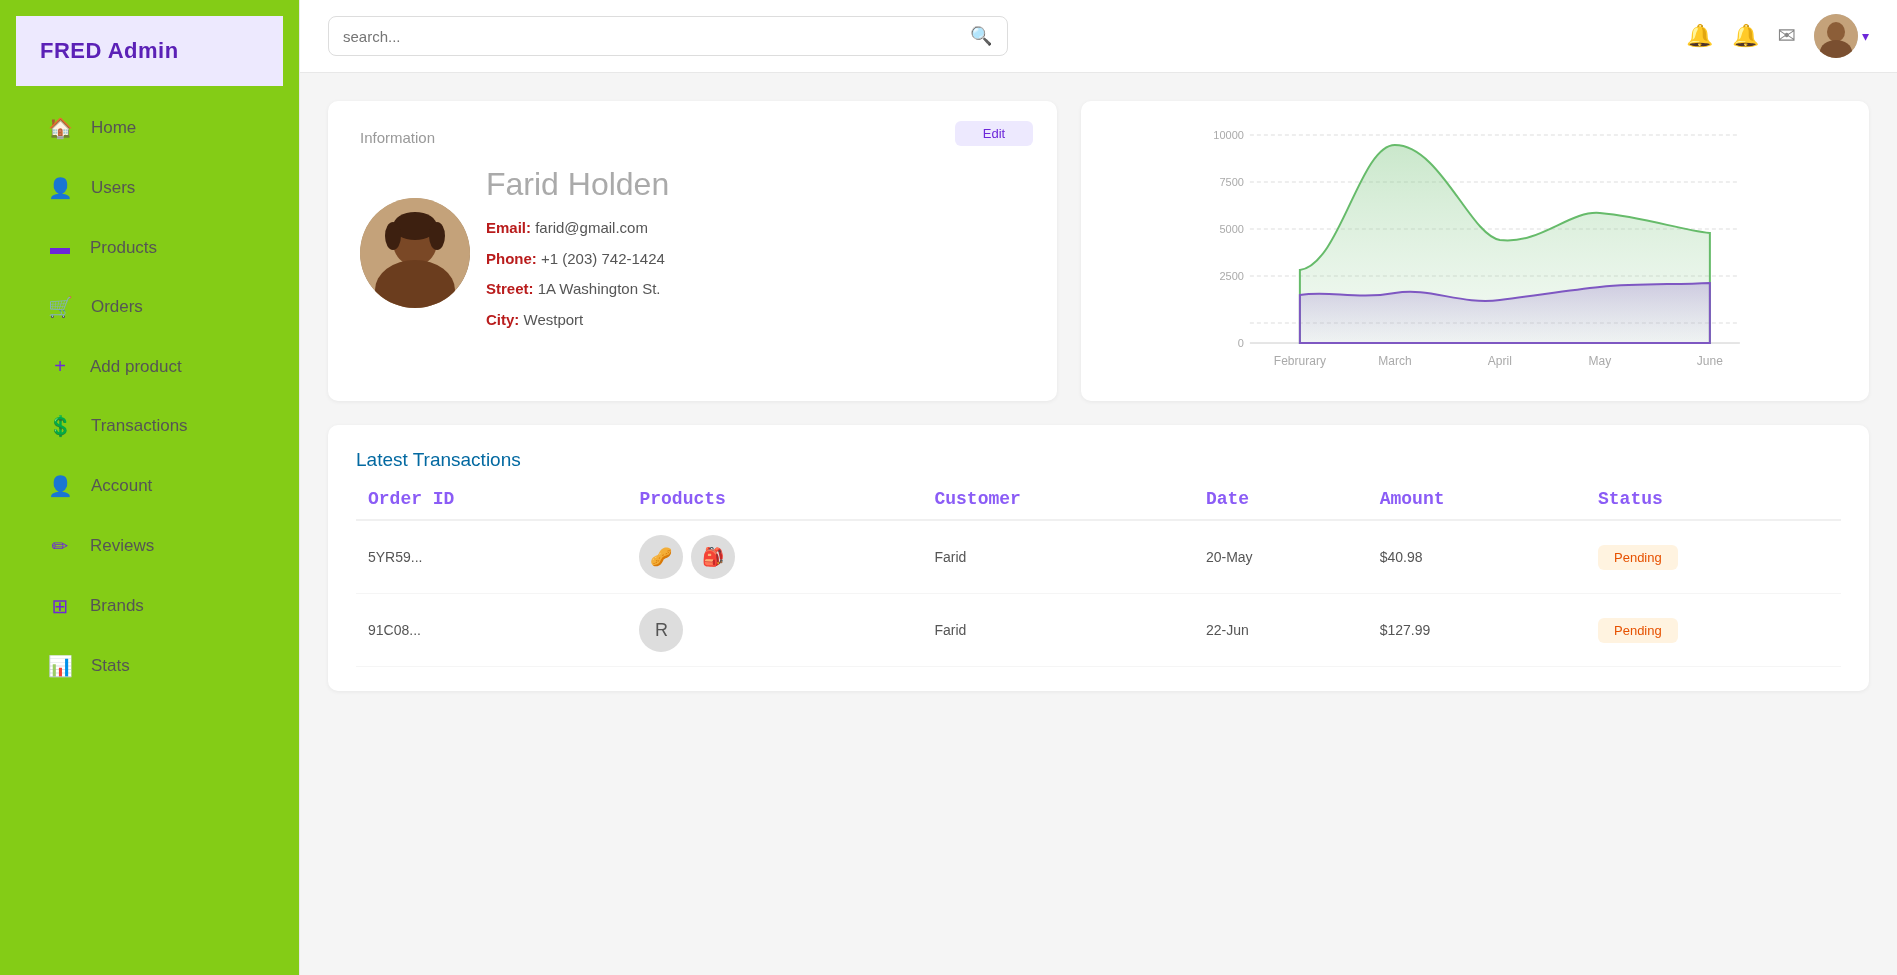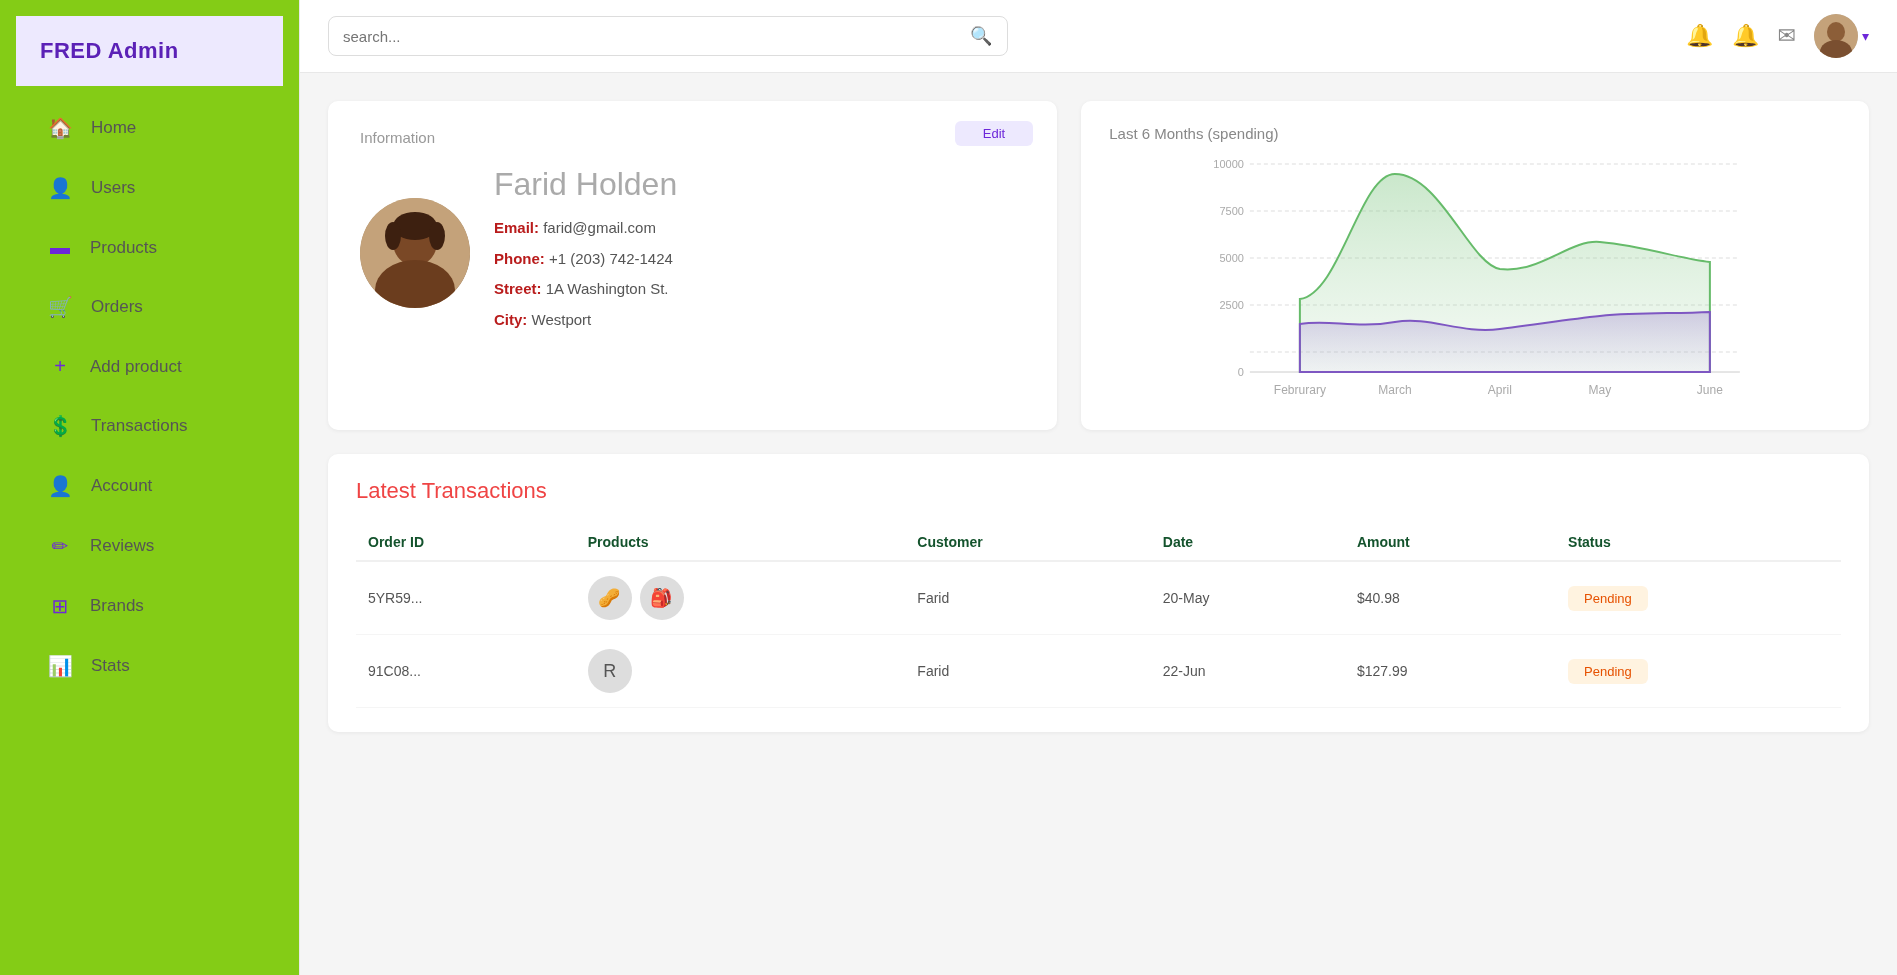--- a/index.html
+++ b/index.html
@@ -135,21 +135,21 @@
       color: #6d28d9;
       border: none;
       border-radius: 6px;
       padding: 5px 28px;
       font-size: 13px;
       cursor: pointer;
       font-weight: 500;
     }
     .info-body {
       display: flex;
-      gap: 24px;
+      gap: 16px;
       align-items: center;
     }
     .user-avatar-large {
       width: 110px;
       height: 110px;
       border-radius: 50%;
       background: linear-gradient(160deg, #c4a882 0%, #8c6a4a 100%);
       flex-shrink: 0;
       overflow: hidden;
       display: flex;
@@ -189,36 +189,37 @@
     }
 
     
     .transactions-card {
       background: #fff;
       border-radius: 10px;
       padding: 24px 28px;
       box-shadow: 0 1px 4px rgba(0,0,0,0.06);
     }
     .transactions-title {
-      font-size: 22px;
-      color: #ef4444;
-      margin-bottom: 20px;
+      font-size: 19px;
+      color: #0369a1;
+      margin-bottom: 8px;
       font-weight: 500;
     }
     .tx-table {
       width: 100%;
       border-collapse: collapse;
     }
     .tx-table th {
       text-align: left;
-      font-size: 14px;
+      font-size: 18px;
       font-weight: 700;
-      color: #14532d;
+      color: #8b5cf6;
       padding: 10px 12px;
       border-bottom: 2px solid #f0f0f0;
+      font-family: Liberation Mono, monospace;
     }
     .tx-table td {
       padding: 14px 12px;
       font-size: 14px;
       color: #555;
       border-bottom: 1px solid #f5f5f5;
       vertical-align: middle;
     }
     .product-thumbs {
       display: flex;
@@ -356,21 +357,20 @@
             </div>
             <div class="info-row">
               <strong>City:</strong>
               <span>Westport</span>
             </div>
           </div>
         </div>
       </div>
 
       <div class="chart-card">
-        <div class="chart-title">Last 6 Months (spending)</div>
         <div class="chart-area">
           <svg width="100%" height="260" viewBox="0 0 550 260" preserveAspectRatio="xMidYMid meet" xmlns="http://www.w3.org/2000/svg">
 
             <line x1="50" y1="10" x2="540" y2="10" stroke="#ddd" stroke-dasharray="4,3" stroke-width="1"></line>
             <line x1="50" y1="57" x2="540" y2="57" stroke="#ddd" stroke-dasharray="4,3" stroke-width="1"></line>
             <line x1="50" y1="104" x2="540" y2="104" stroke="#ddd" stroke-dasharray="4,3" stroke-width="1"></line>
             <line x1="50" y1="151" x2="540" y2="151" stroke="#ddd" stroke-dasharray="4,3" stroke-width="1"></line>
             <line x1="50" y1="198" x2="540" y2="198" stroke="#ddd" stroke-dasharray="4,3" stroke-width="1"></line>
             <line x1="50" y1="218" x2="540" y2="218" stroke="#ccc" stroke-width="1"></line>
 

